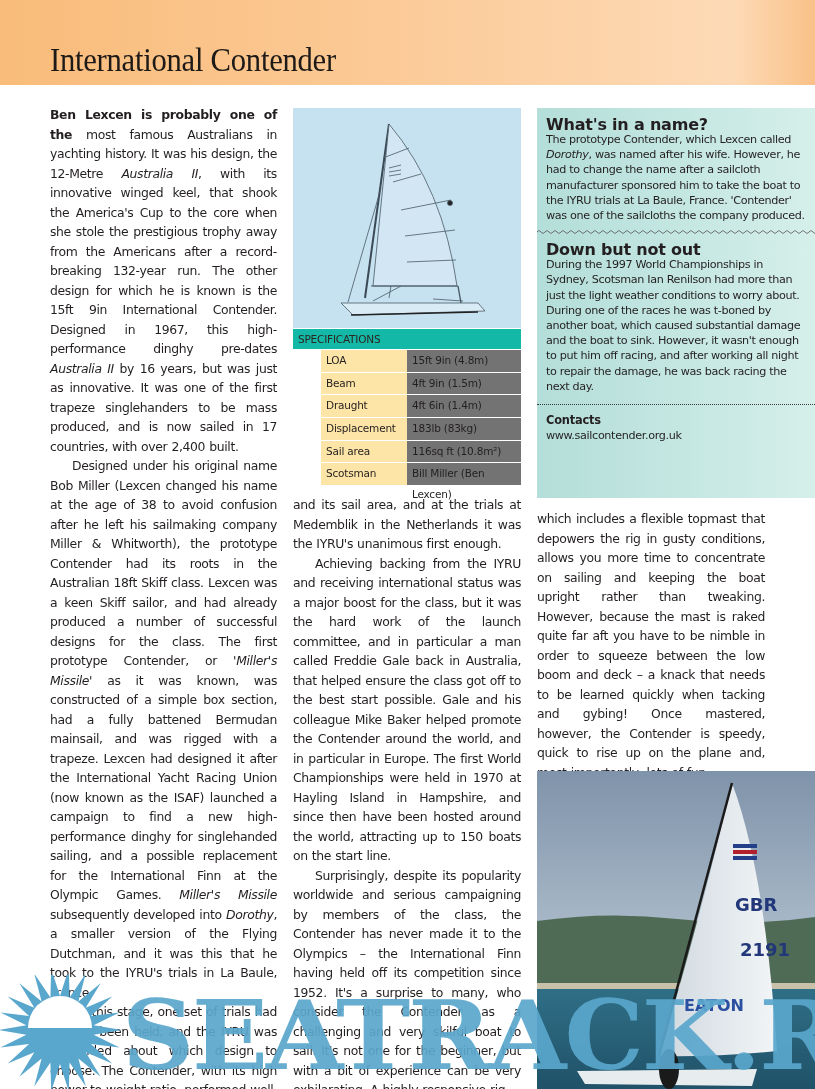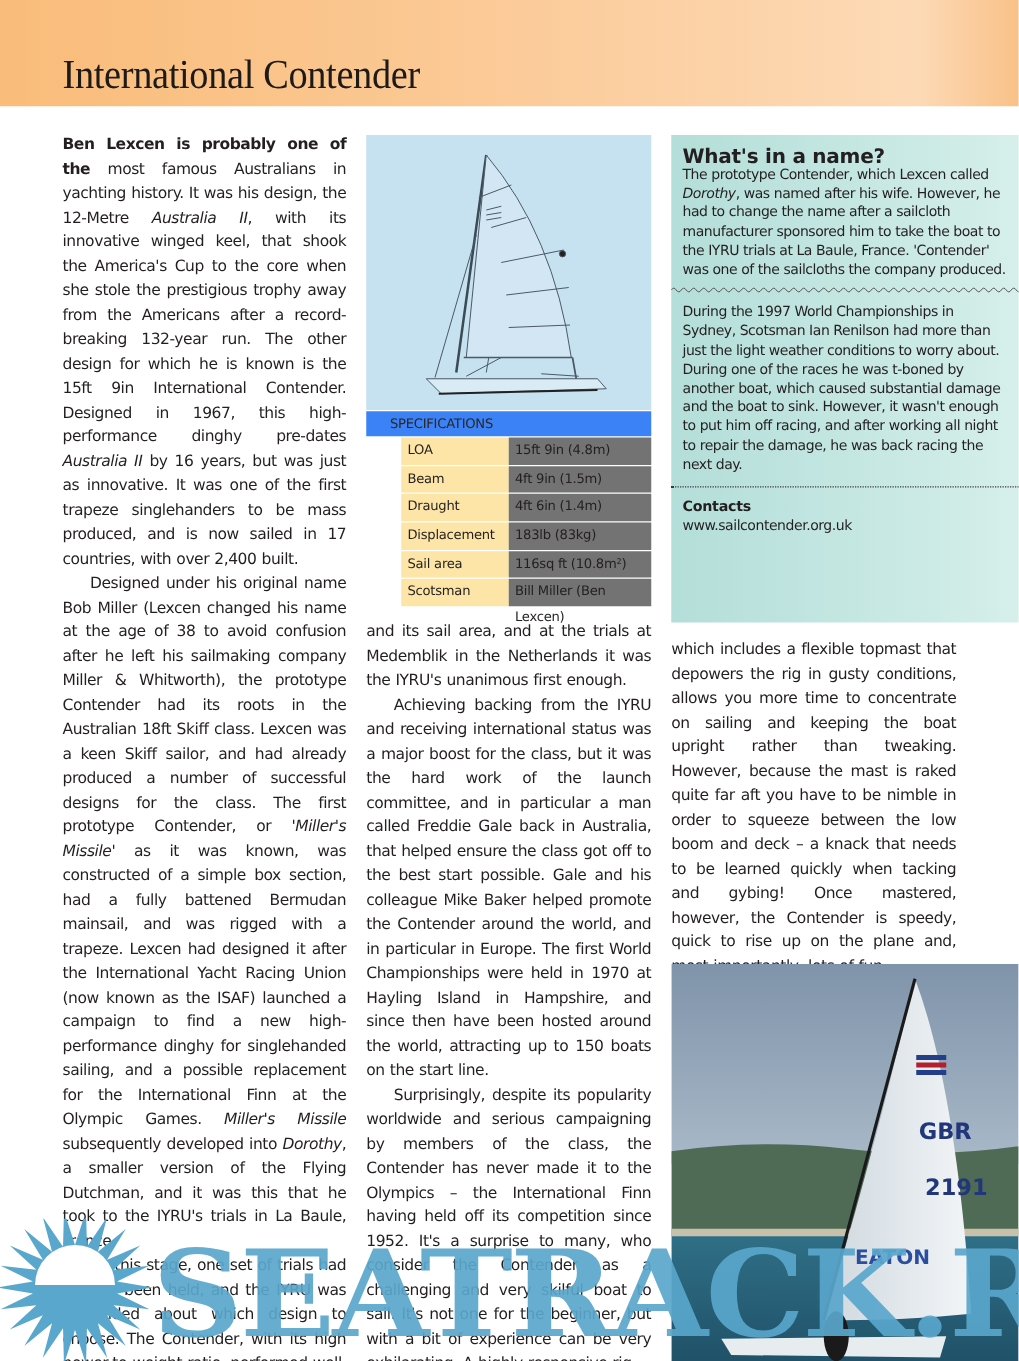--- a/index.html
+++ b/index.html
@@ -34,21 +34,21 @@
     position: absolute; left: 293px; top: 108px; width: 228px; height: 220px;
     background: #c6e1f0;
   }
   .diagram svg { width: 100%; height: 100%; }
 
   .specs {
     position: absolute; left: 293px; top: 329px; width: 228px;
     font-size: 10.5px; letter-spacing: -0.2px;
   }
   .specs .spec-head {
-    background: #3b82f6; height: 20px; line-height: 20px; padding-left: 19px;
+    background: #14b8a6; height: 20px; line-height: 20px; padding-left: 5px;
     font-size: 10.5px; color: #2b2620;
   }
   .specs .spec-row { display: flex; height: 21.7px; line-height: 21px; margin-top: 1px; }
   .specs .spec-row .k { width: 86px; background: #fce5a6; padding-left: 5px; margin-left: 28px; }
   .specs .spec-row .v { flex: 1; background: #737373; padding-left: 5px; margin-left: 0; }
 
   .sidebar {
     position: absolute; left: 537px; top: 108px; width: 278px; height: 390px;
     background: linear-gradient(90deg, #b4ded9 0%, #c7e8e3 60%, #d6efea 100%);
     font-size: 11.2px; line-height: 15.2px; letter-spacing: -0.35px;
@@ -160,20 +160,21 @@
 </div>
 
 <div class="sidebar">
   <h3>What's in a name?</h3>
   <div class="box-text"><span>The prototype Contender, which Lexcen called </span><i>Dorothy</i><span>, was named after his wife. However, he had to change the name after a sailcloth manufacturer sponsored him to take the boat to the IYRU trials at La Baule, France. 'Contender' was one of the sailcloths the company produced.</span></div>
   <div class="wave">
     <svg viewBox="0 0 278 8" preserveAspectRatio="none">
       <path id="wavepath" d="M0 4 Q2 1 4 4 T8 4 Q10 1 12 4 T16 4 Q18 1 20 4 T24 4 Q26 1 28 4 T32 4 Q34 1 36 4 T40 4 Q42 1 44 4 T48 4 Q50 1 52 4 T56 4 Q58 1 60 4 T64 4 Q66 1 68 4 T72 4 Q74 1 76 4 T80 4 Q82 1 84 4 T88 4 Q90 1 92 4 T96 4 Q98 1 100 4 T104 4 Q106 1 108 4 T112 4 Q114 1 116 4 T120 4 Q122 1 124 4 T128 4 Q130 1 132 4 T136 4 Q138 1 140 4 T144 4 Q146 1 148 4 T152 4 Q154 1 156 4 T160 4 Q162 1 164 4 T168 4 Q170 1 172 4 T176 4 Q178 1 180 4 T184 4 Q186 1 188 4 T192 4 Q194 1 196 4 T200 4 Q202 1 204 4 T208 4 Q210 1 212 4 T216 4 Q218 1 220 4 T224 4 Q226 1 228 4 T232 4 Q234 1 236 4 T240 4 Q242 1 244 4 T248 4 Q250 1 252 4 T256 4 Q258 1 260 4 T264 4 Q266 1 268 4 T272 4 Q274 1 276 4 T280 4" stroke="#555" stroke-width="0.8" fill="none"></path>
     </svg>
   </div>
+  <h3>Down but not out</h3>
   <div class="box-text">During the 1997 World Championships in Sydney, Scotsman Ian Renilson had more than just the light weather conditions to worry about. During one of the races he was t-boned by another boat, which caused substantial damage and the boat to sink. However, it wasn't enough to put him off racing, and after working all night to repair the damage, he was back racing the next day.</div>
   <div class="dotted"></div>
   <h3 style="font-size:11.4px;">Contacts</h3>
   <div>www.sailcontender.org.uk</div>
 </div>
 
 <div class="photo">
   <svg viewBox="0 0 278 337" preserveAspectRatio="none">
     <defs>
       <linearGradient id="sky" x1="0" y1="0" x2="0" y2="1">

